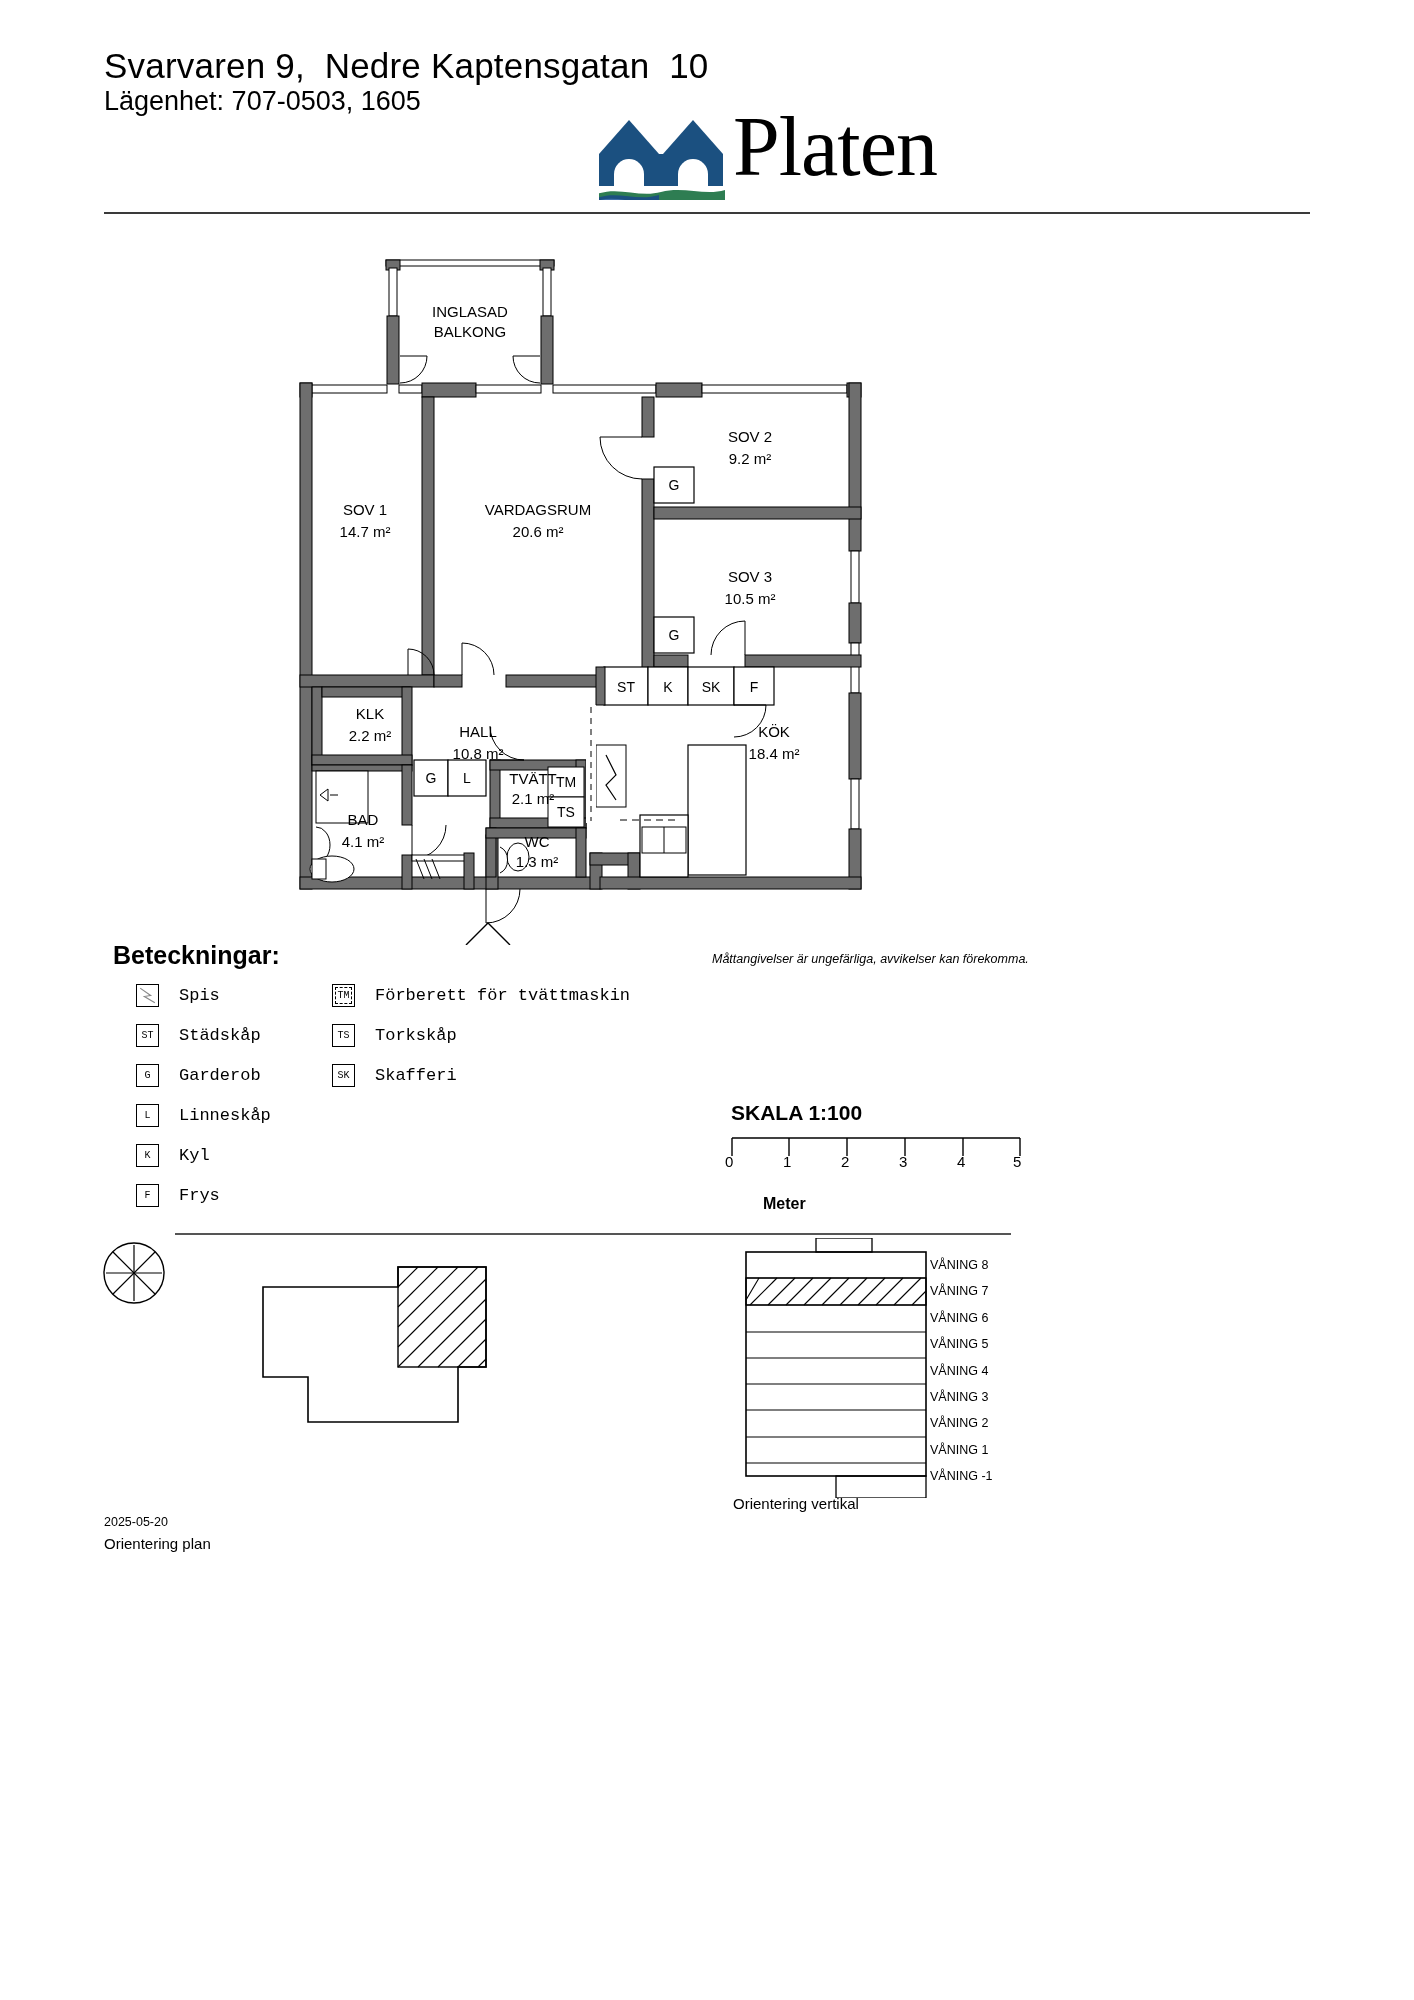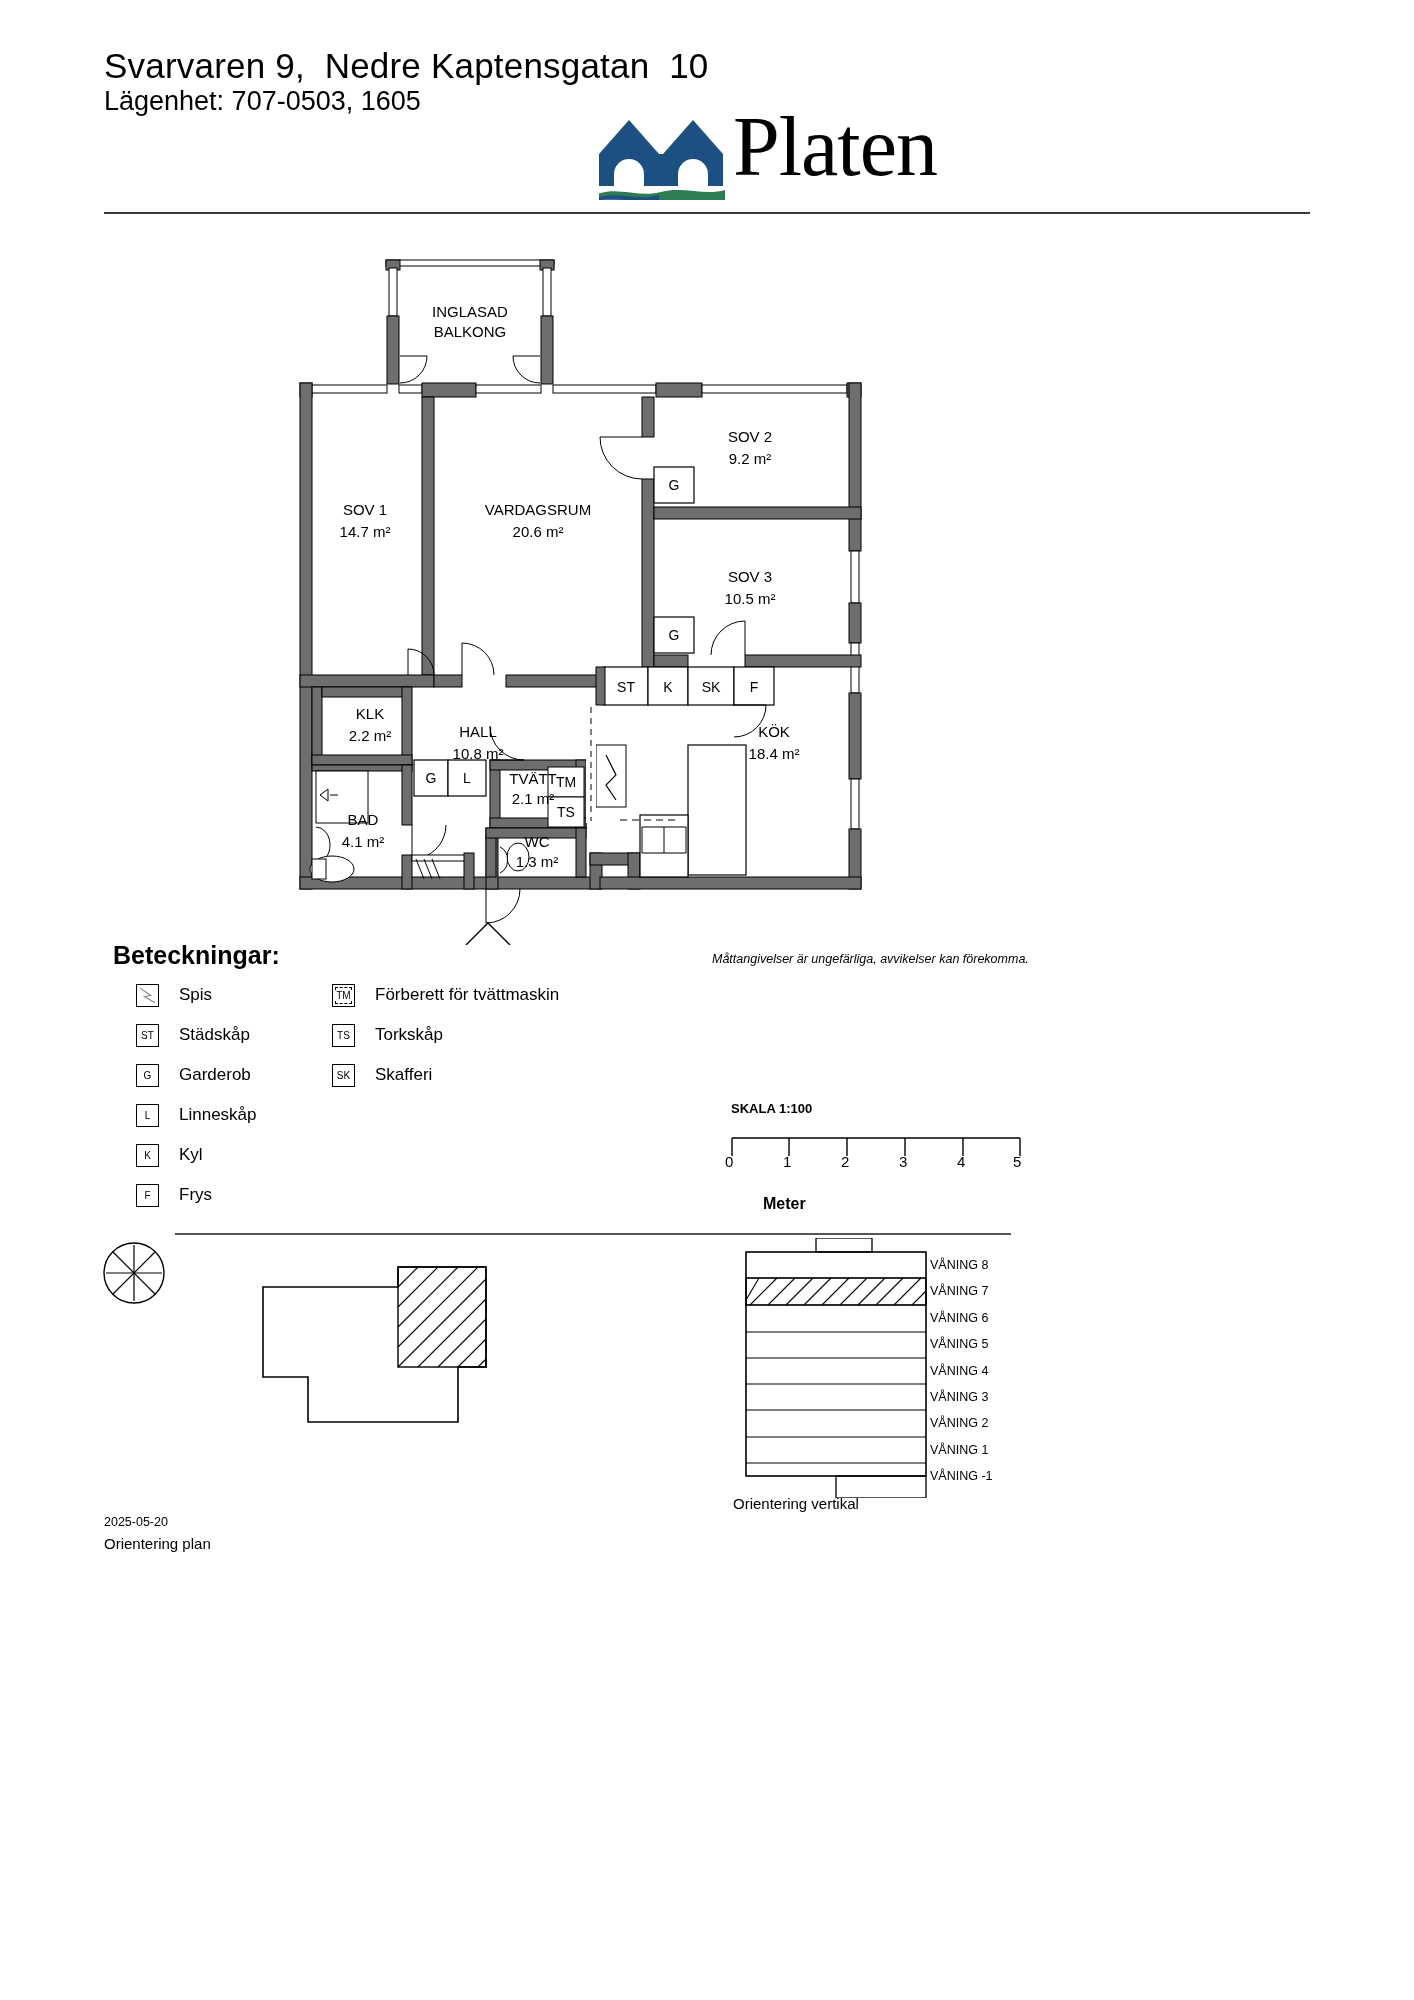--- a/index.html
+++ b/index.html
@@ -31,41 +31,41 @@
 
   
   .plan { position: absolute; left: 290px; top: 255px; width: 600px; height: 690px; }
   .plan svg { display: block; }
 
   
   .legend-title { position: absolute; left: 113px; top: 941px; font-size: 25px; font-weight: bold; }
   .legend-col { position: absolute; }
   .legend-col.left { left: 136px; top: 975px; }
   .legend-col.right { left: 332px; top: 975px; }
-  .legend-row { display: flex; align-items: center; height: 40px; }
+  .legend-row { display: flex; align-items: center; height: 40px; font-family: Liberation Mono, monospace; }
   .legend-box {
     width: 23px; height: 23px; border: 1.6px solid #000;
     display: flex; align-items: center; justify-content: center;
     font-size: 10px; flex: 0 0 auto; background: #fff;
   }
   .legend-box.dashed { border-style: solid; position: relative; }
   .legend-box.dashed::after {
     content: ""; position: absolute; inset: 2px; border: 1.2px dashed #000;
   }
   .legend-box.dashed span { position: relative; z-index: 2; background: #fff; padding: 0 1px; }
   .legend-label { margin-left: 20px; font-size: 17px; white-space: nowrap; }
   .spis-glyph { width: 100%; height: 100%; }
 
   .disclaimer {
     position: absolute; left: 712px; top: 952px;
     font-size: 12.5px; font-style: italic; white-space: nowrap;
   }
 
   
-  .skala-title { position: absolute; left: 731px; top: 1101px; font-size: 13px; font-weight: bold; }
+  .skala-title { position: absolute; left: 731px; top: 1101px; font-size: 21px; font-weight: bold; }
   .scalebar { position: absolute; left: 731px; top: 1134px; }
   .scale-nums { position: absolute; left: 725px; top: 1153px; width: 290px; }
   .scale-nums span { position: absolute; font-size: 15px; }
   .meter-label { position: absolute; left: 763px; top: 1195px; font-size: 16px; font-weight: bold; }
 
   
   .bottom-rule { position: absolute; left: 175px; top: 1233px; width: 836px; height: 1.5px; background: #555; }
 
   
   .compass { position: absolute; left: 101px; top: 1240px; width: 66px; height: 66px; }

